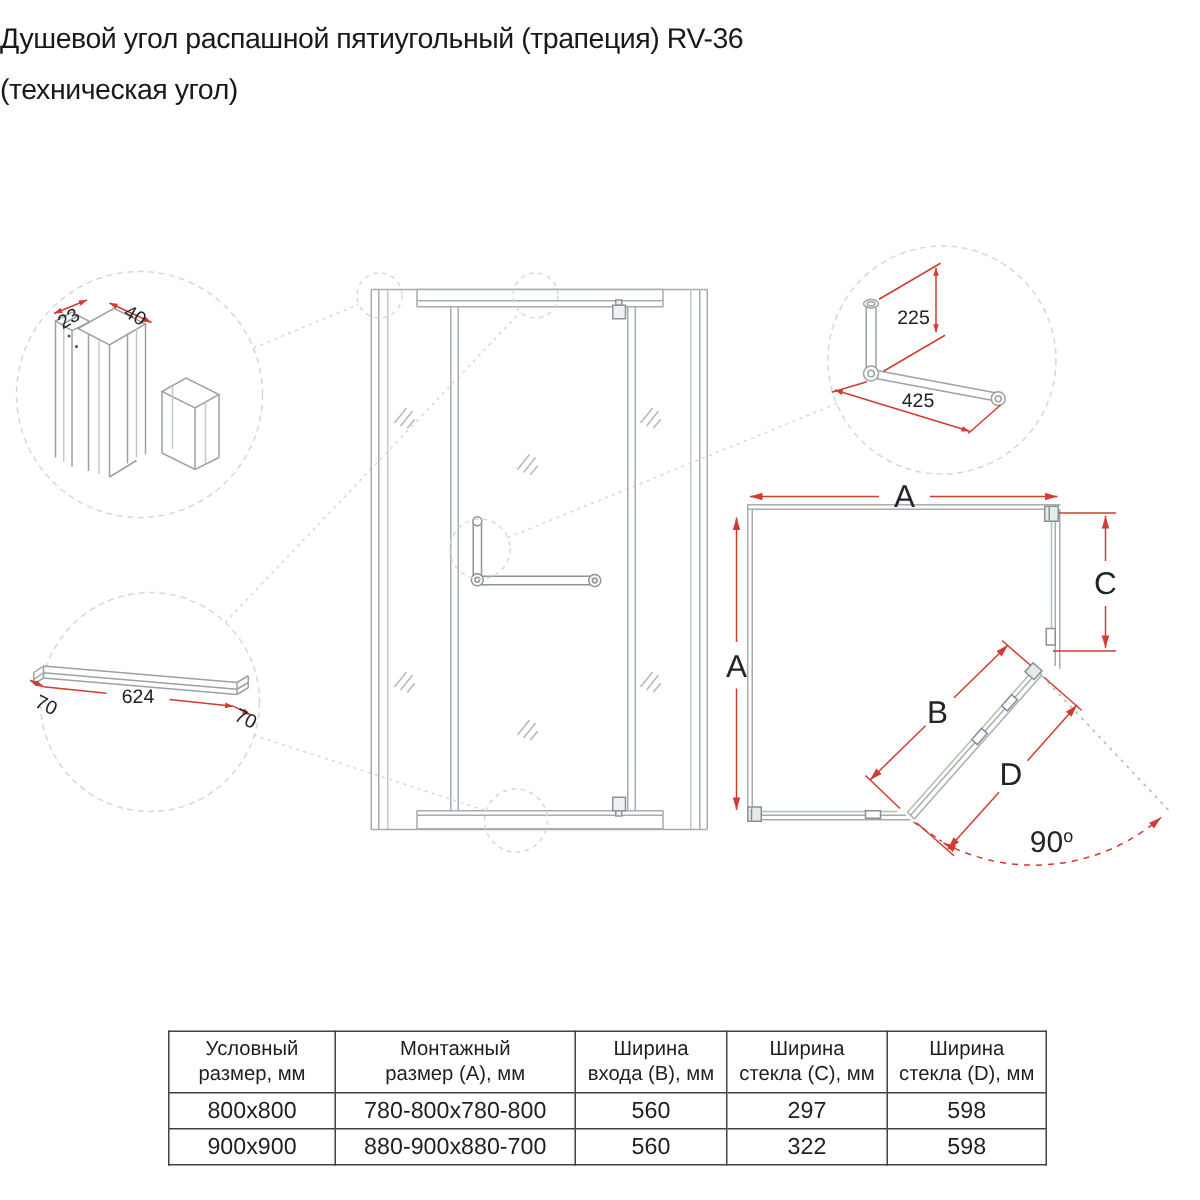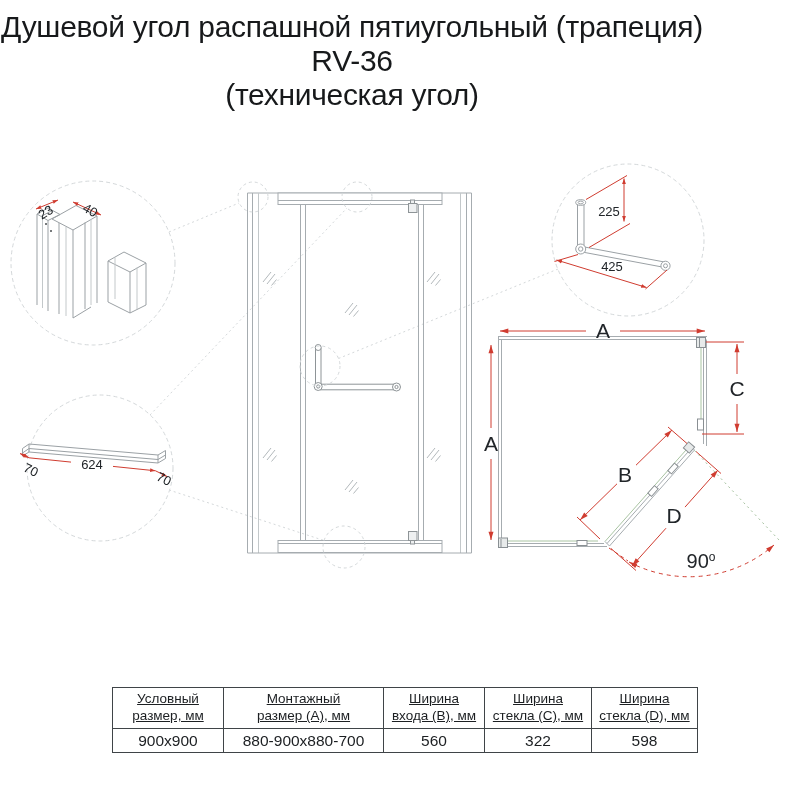--- a/index.html
+++ b/index.html
@@ -1,25 +1,25 @@
 <!DOCTYPE html>
 <html><head>
 <meta charset="utf-8">
 <style>
   html,body{margin:0;padding:0;background:#fff;}
   .page{position:relative;width:800px;height:800px;background:#fff;overflow:hidden;
         font-family:"Liberation Sans",sans-serif;color:#212529;}
-  .title{position:absolute;top:10px;left:0;width:704px;text-align:center;
-         font-size:30px;line-height:34px;color:#17191b;letter-spacing:-0.3px;}
+  .title{position:absolute;top:10px;left:0;width:704px;
+         font-size:19px;line-height:34px;color:#17191b;letter-spacing:-0.3px;}
   svg{position:absolute;top:0;left:0;}
   .size-table{position:absolute;left:112px;top:687px;width:585px;border-collapse:collapse;
               table-layout:fixed;background:#fff;}
   .size-table th,.size-table td{border:1px solid #3f4447;text-align:center;vertical-align:middle;
               font-weight:400;color:#1c1f22;}
-  .size-table th{font-size:13.5px;line-height:1.25;white-space:pre-line;height:36px;padding:2px 2px;text-decoration:underline;}
+  .size-table th{font-size:13.5px;line-height:1.25;white-space:pre-line;height:36px;padding:2px 2px;}
   .size-table td{font-size:15.5px;height:23px;padding:0 2px;}
   text{font-family:"Liberation Sans",sans-serif;fill:#212529;}
   .dim-txt{font-size:13px;}
   .plan-txt{font-size:21px;}
 </style>
 </head>
 <body>
 
 <div class="page">
 
@@ -302,20 +302,27 @@
         <th>Ширина
 входа (В), мм</th>
         <th>Ширина
 стекла (С), мм</th>
         <th>Ширина
 стекла (D), мм</th>
       </tr>
     </thead>
     <tbody>
       <tr>
+        <td>800x800</td>
+        <td>780-800x780-800</td>
+        <td>560</td>
+        <td>297</td>
+        <td>598</td>
+      </tr>
+      <tr>
         <td>900x900</td>
         <td>880-900x880-700</td>
         <td>560</td>
         <td>322</td>
         <td>598</td>
       </tr>
     </tbody>
   </table>
 </div>
 

